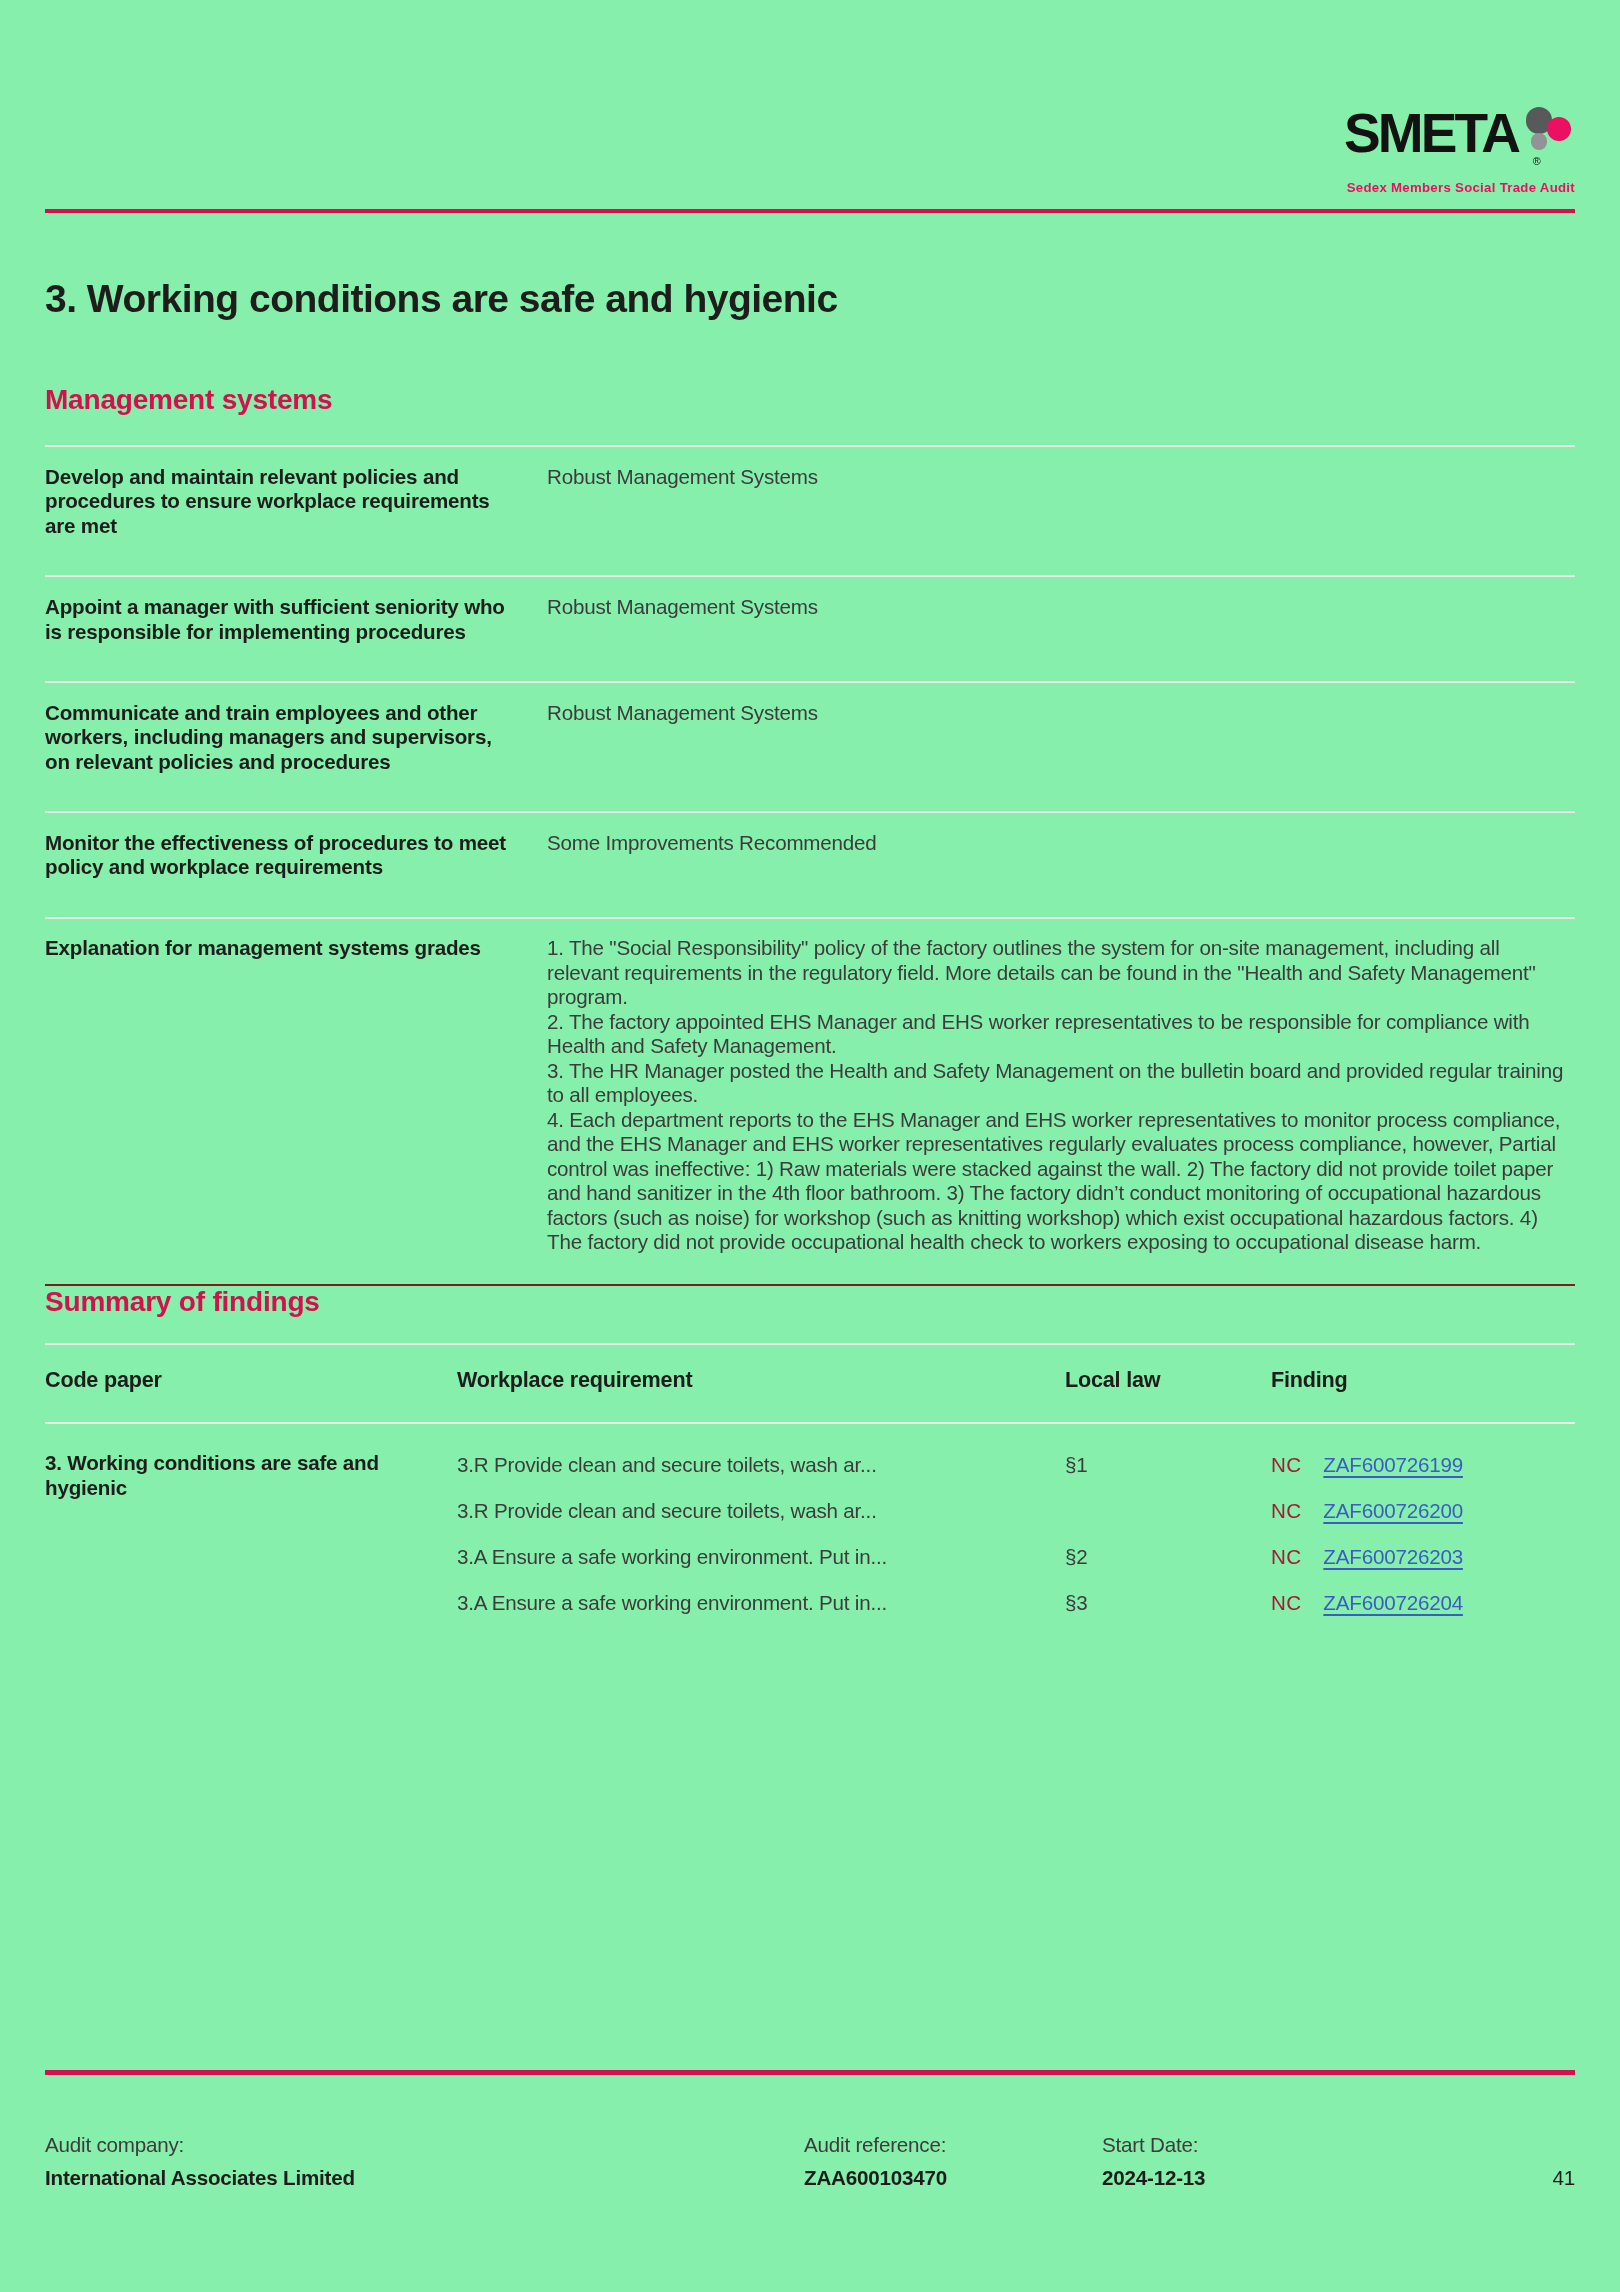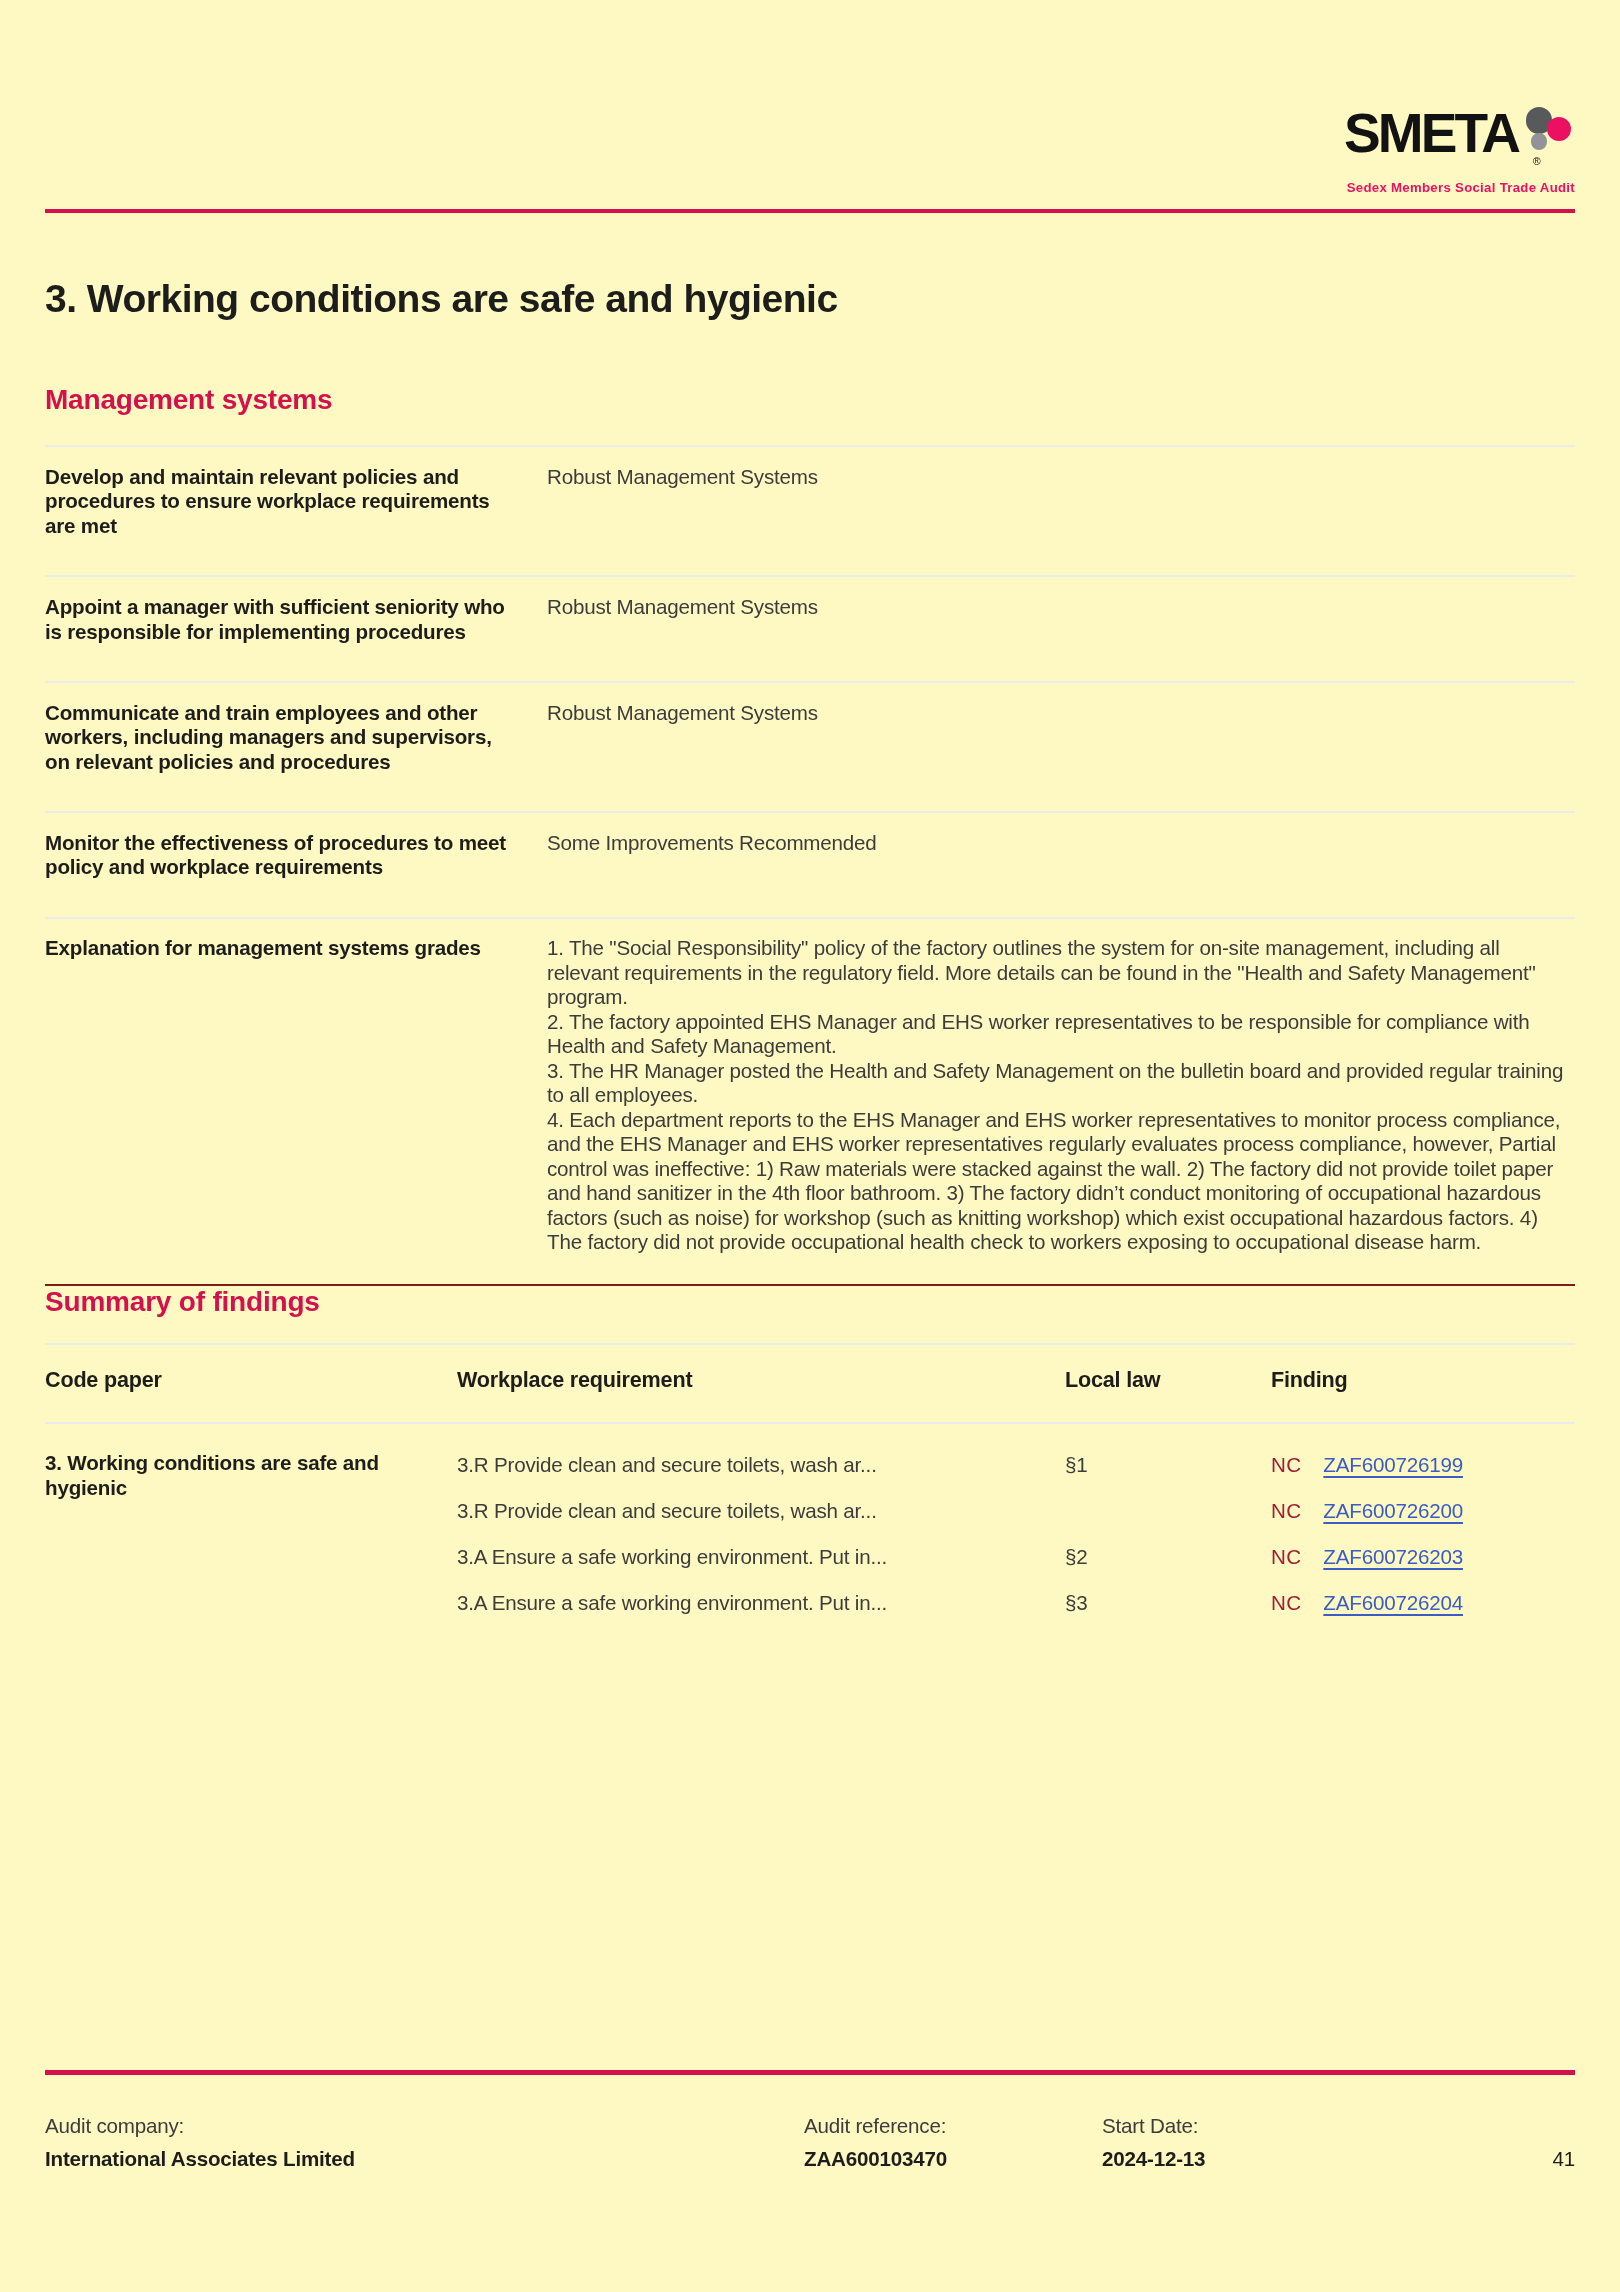--- a/index.html
+++ b/index.html
@@ -2,21 +2,21 @@
 <html><head>
 <meta charset="utf-8">
 <style>
   * { margin: 0; padding: 0; box-sizing: border-box; }
   html, body { background: #ffffff; }
   .page {
     position: relative;
     width: 1620px;
     height: 2293px;
     margin: 0 auto;
-    background: #fef9c3;
+    background: #86efac;
     font-family: "Liberation Sans", sans-serif;
     color: #3c3c3b;
     overflow: hidden;
   }
   .content { padding: 0 45px; }
 
   
   .header { padding: 106px 45px 0 45px; }
   .logo-block { display: flex; flex-direction: column; align-items: flex-end; }
   .logo-row { display: flex; align-items: flex-start; }
@@ -133,21 +133,21 @@
     font-size: 20.6px;
     text-decoration: underline;
     text-underline-offset: 3.9px;
     cursor: pointer;
     letter-spacing: -0.2px;
   }
 
   
   .footer { position: absolute; left: 45px; right: 45px; top: 2070px; }
   .footer-rule { height: 4.9px; background: #d5104e; }
-  .footer-cols { display: flex; margin-top: 39px; align-items: flex-start; }
+  .footer-cols { display: flex; margin-top: 58px; align-items: flex-start; }
   .footer-col-1 { width: 759px; flex: 0 0 759px; }
   .footer-col-2 { width: 298px; flex: 0 0 298px; }
   .footer-col-3 { flex: 1; }
   .footer-label { font-size: 20.6px; color: #3c3c3b; letter-spacing: -0.2px; }
   .footer-value {
     font-size: 20.6px;
     font-weight: 700;
     color: #1d1d1b;
     margin-top: 8.8px;
     letter-spacing: -0.2px;

